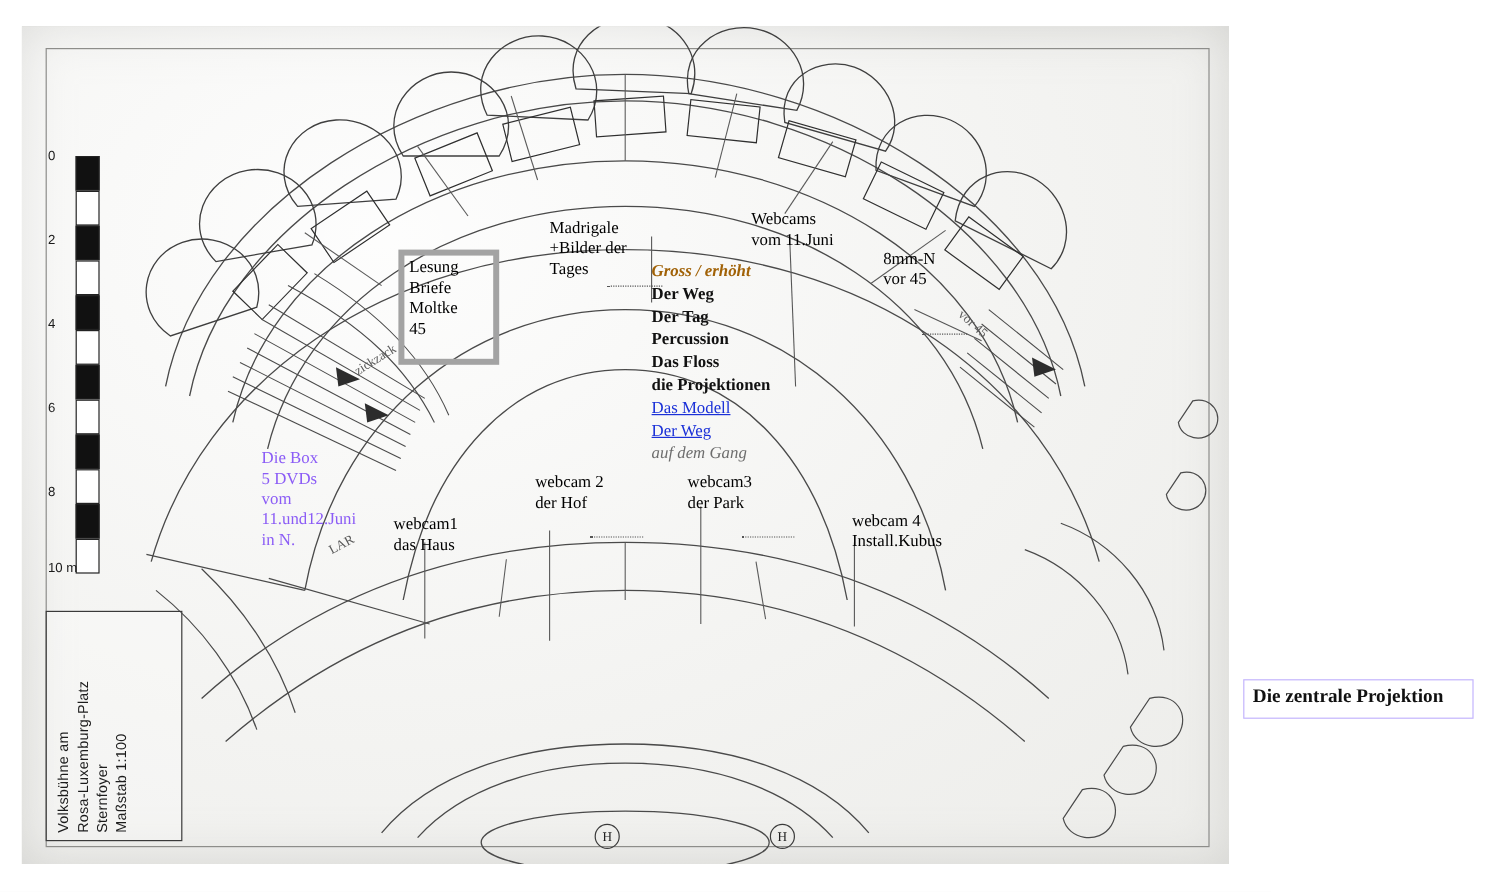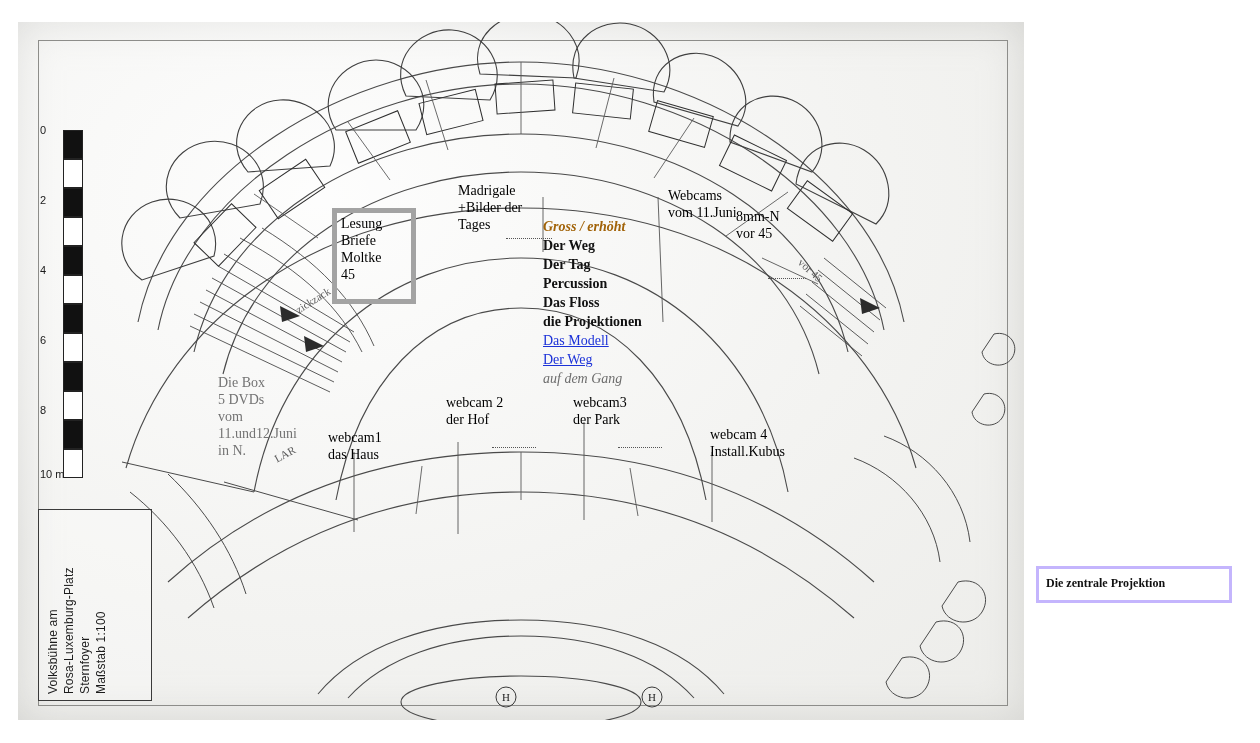--- a/index.html
+++ b/index.html
@@ -116,21 +116,21 @@
     font-family: "Liberation Serif", serif;
     font-size: 14px;
     line-height: 17px;
     color: #000000;
     white-space: pre-line;
   }
   .ann.boxed {
     border: 5px solid #a3a3a3;
     background: rgba(255,255,255,0.0);
   }
-  .ann.green { color: #737373; }
+  .ann.green { color: #8b5cf6; }
   .ann.red   { color: #e41212; }
   
   .program {
     position: absolute;
     left: 525px;
     top: 195px;
     width: 140px;
     font-family: "Liberation Serif", serif;
     font-size: 14px;
     line-height: 19px;
@@ -143,24 +143,24 @@
   .program .p-bold { font-weight: bold; color: #111; }
   .program .p-blue { color: #1b31d8; text-decoration: underline; }
   .program .p-grey { color: #6d6d6d; font-style: italic; }
   
   .notebox {
     position: absolute;
     left: 1036px;
     top: 566px;
     width: 176px;
     padding: 6px 7px 8px 7px;
-    border: 3px solid #c4b5fd;
+    border: 1px solid #c4b5fd;
     background: #ffffff;
     font-family: "Liberation Serif", serif;
-    font-size: 12px;
+    font-size: 16px;
     line-height: 16.5px;
     color: #111;
   }
   .notebox .nb-title { font-weight: bold; display: block; }
   
   .dotline {
     position: absolute;
     border-bottom: 1px dotted #555;
     height: 0;
   }
@@ -332,21 +332,21 @@
     <div class="ann boxed" style="left:314px; top:186px; width:66px; height:82px; padding:2px 4px;">Lesung
 Briefe
 Moltke
 45</div>
 
     <div class="ann" style="left:440px; top:160px; width:88px;">Madrigale
 +Bilder der
 Tages</div>
     <div class="dotline" style="left:488px; top:216px; width:46px;"></div>
 
-    <div class="ann" style="left:608px; top:165px; width:86px;margin-left:42px;">Webcams
+    <div class="ann" style="left:608px; top:153px; width:86px;">Webcams
 vom 11.Juni</div>
 
     <div class="ann" style="left:718px; top:186px; width:70px;">8mm-N
 vor 45</div>
     <div class="dotline" style="left:750px; top:256px; width:38px;"></div>
 
     <div class="ann green" style="left:200px; top:352px; width:96px;">Die Box
 5 DVDs
 vom
 11.und12.Juni

